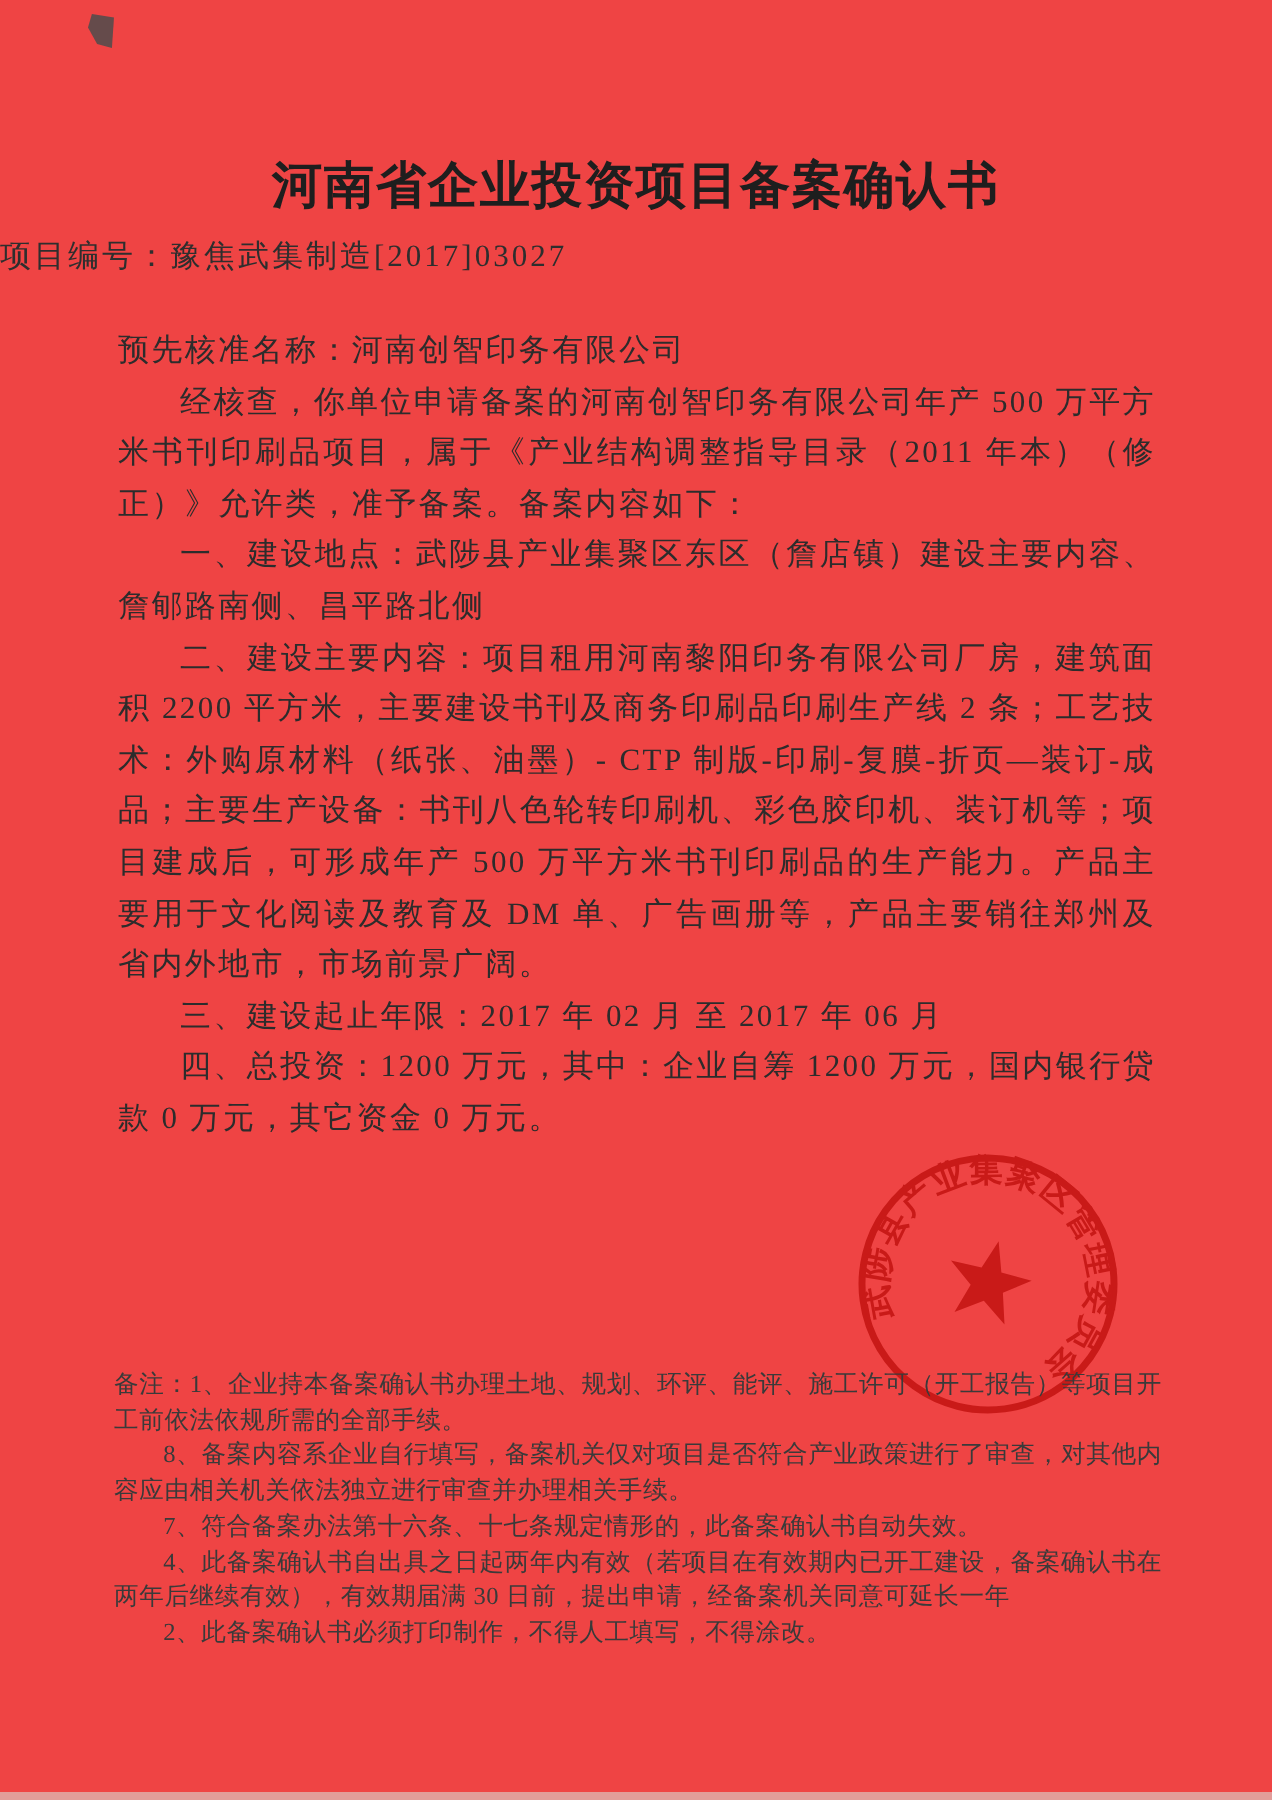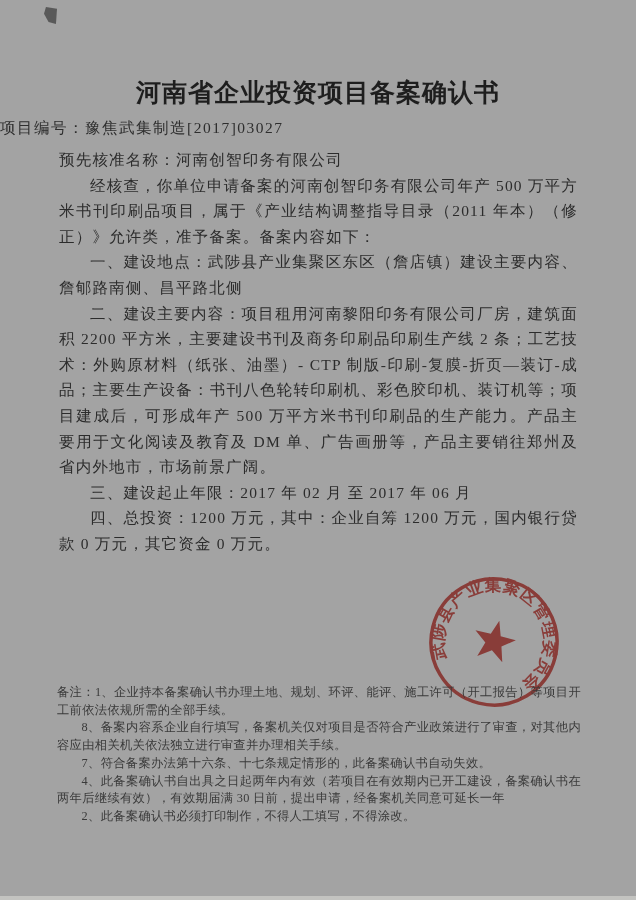--- a/index.html
+++ b/index.html
@@ -5,21 +5,21 @@
   html, body {
     margin: 0;
     padding: 0;
     background: #e8e8e8;
   }
   .page {
     position: relative;
     width: 636px;
     height: 900px;
     margin: 0 auto;
-    background: #a3a3a3;
+    background: #ef4444;
     overflow: hidden;
     font-family: "Liberation Serif", "DejaVu Serif", serif;
     color: #2b2b2b;
   }
   
   .corner-artifact {
     position: absolute;
     left: 44px;
     top: 7px;
     width: 13px;
@@ -55,21 +55,21 @@
     left: 0;
     width: 100%;
     text-align: left;
     font-size: 15.5px;
     letter-spacing: 1.5px;
     color: #2e2e2e;
   }
   .body-text {
     position: absolute;
     left: 59px;
-    top: 147px;
+    top: 163px;
     width: 519px;
     font-size: 15.5px;
     line-height: 25.6px;
     letter-spacing: 1.2px;
     text-align: justify;
     color: #2c2c2c;
   }
   .body-text p { margin: 0; }
   .body-text p.indent { text-indent: 2em; }
   .signature {

